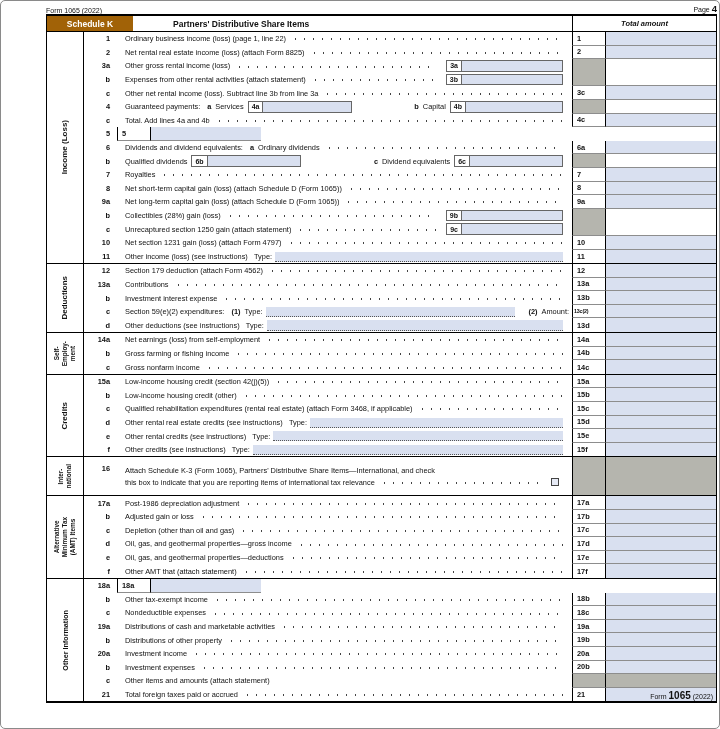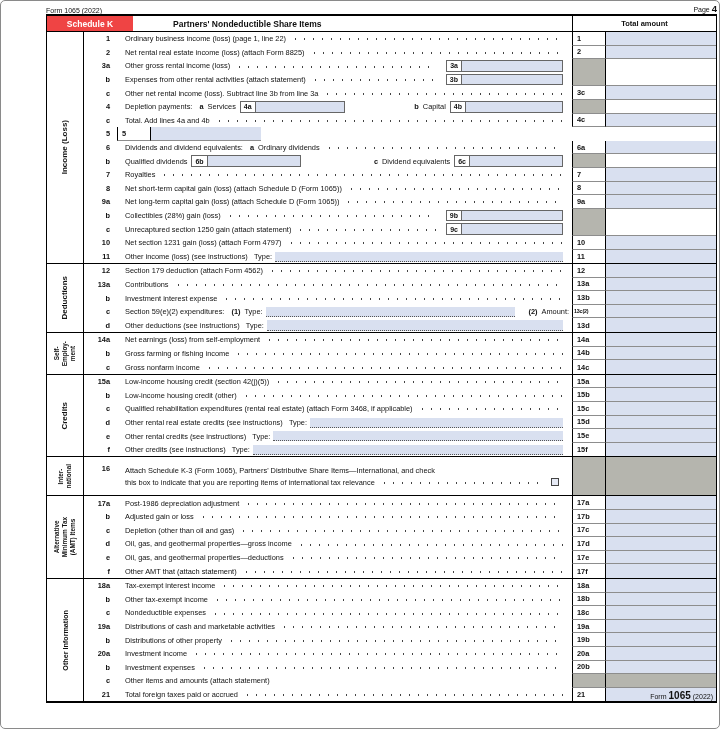--- a/index.html
+++ b/index.html
@@ -5,23 +5,23 @@
   html,body{margin:0;padding:0;background:#fff;}
   body{font-family:"Liberation Sans",sans-serif;color:#111;}
   .page{width:720px;height:729px;background:#fff;border:1px solid #8a8a8a;border-radius:5px;
         box-sizing:border-box;position:relative;overflow:hidden;}
   .top-meta{display:flex;justify-content:space-between;align-items:flex-end;
         margin:2px 0 0 45px;width:671px;box-sizing:border-box;font-size:7px;height:11px;}
   .page-num{font-weight:bold;font-size:9.5px;}
   .k-table{margin-left:45px;width:671px;border:1px solid #000;border-top:2px solid #000;
         border-bottom:2px solid #000;box-sizing:border-box;background:#fff;}
   .k-head{display:flex;height:15px;border-bottom:1px solid #000;align-items:stretch;font-weight:bold;}
-  .sched{background:#ef4444;color:#fff;font-size:8.5px;display:flex;align-items:center;justify-content:center;width:86px;}
+  .sched{background:#a16207;color:#fff;font-size:8.5px;display:flex;align-items:center;justify-content:center;width:86px;}
   .k-title{flex:1;font-size:8.5px;display:flex;align-items:center;padding-left:40px;}
-  .tot-head{width:144px;border-left:1px solid #000;display:flex;align-items:center;justify-content:center;font-size:7.5px;box-sizing:border-box;}
+  .tot-head{width:144px;border-left:1px solid #000;display:flex;align-items:center;justify-content:center;font-size:7.5px;box-sizing:border-box;font-style:italic;}
   .section{display:flex;align-items:stretch;}
   .section + .section{border-top:1.5px solid #000;}
   .sec-label-cell{width:37px;border-right:1px solid #000;display:flex;align-items:center;justify-content:center;box-sizing:border-box;flex:none;}
   .sec-label{font-weight:bold;font-size:8px;writing-mode:vertical-rl;transform:rotate(180deg);
         white-space:pre-line;text-align:center;line-height:1.25;}
   .section:nth-child(3) .sec-label{font-size:6.4px;}
   .section:nth-child(5) .sec-label{font-size:6.4px;}
   .section:nth-child(6) .sec-label{font-size:6.4px;}
   .section:nth-child(7) .sec-label{font-size:7.2px;}
   .sec-rows{flex:1;display:flex;flex-direction:column;min-width:0;}
@@ -63,21 +63,21 @@
     <span>Form 1065 (2022)</span>
     <span>
       <span>Page</span>
       <span class="page-num">4</span>
     </span>
   </div>
 
   <div class="k-table">
     <div class="k-head">
       <div class="sched">Schedule K</div>
-      <div class="k-title">Partners' Nondeductible Share Items</div>
+      <div class="k-title">Partners' Distributive Share Items</div>
       <div class="tot-head">Total amount</div>
     </div>
     <div id="sections">
         <div class="section">
           <div class="sec-label-cell">
             <span class="sec-label">Income (Loss)</span>
           </div>
           <div class="sec-rows">
             <div class="row">
               <div class="num">1</div>
@@ -128,21 +128,21 @@
               <div class="body">
                 <span class="txt">Other net rental income (loss). Subtract line 3b from line 3a</span>
                 <span class="dots"></span>
               </div>
               <div class="rnum bb">3c</div>
               <div class="amt blue bb"></div>
             </div>
             <div class="row">
               <div class="num">4</div>
               <div class="body">
-                <span class="txt">Depletion payments:</span>
+                <span class="txt">Guaranteed payments:</span>
                 <span class="bold">a</span>
                 <span class="txt">Services</span>
                 <span class="ibox">
                   <span class="ilbl">4a</span>
                   <span class="iinp" style="width: 88px;"></span>
                 </span>
                 <span class="gap"></span>
                 <span class="bold">b</span>
                 <span class="txt">Capital</span>
                 <span class="ibox">
@@ -509,24 +509,20 @@
             </div>
           </div>
         </div>
         <div class="section">
           <div class="sec-label-cell">
             <span class="sec-label">Other Information</span>
           </div>
           <div class="sec-rows">
             <div class="row">
               <div class="num">18a</div>
-              <div class="body">
-                <span class="txt">Tax-exempt interest income</span>
-                <span class="dots"></span>
-              </div>
               <div class="rnum bb">18a</div>
               <div class="amt blue bb"></div>
             </div>
             <div class="row">
               <div class="num">b</div>
               <div class="body">
                 <span class="txt">Other tax-exempt income</span>
                 <span class="dots"></span>
               </div>
               <div class="rnum bb">18b</div>

